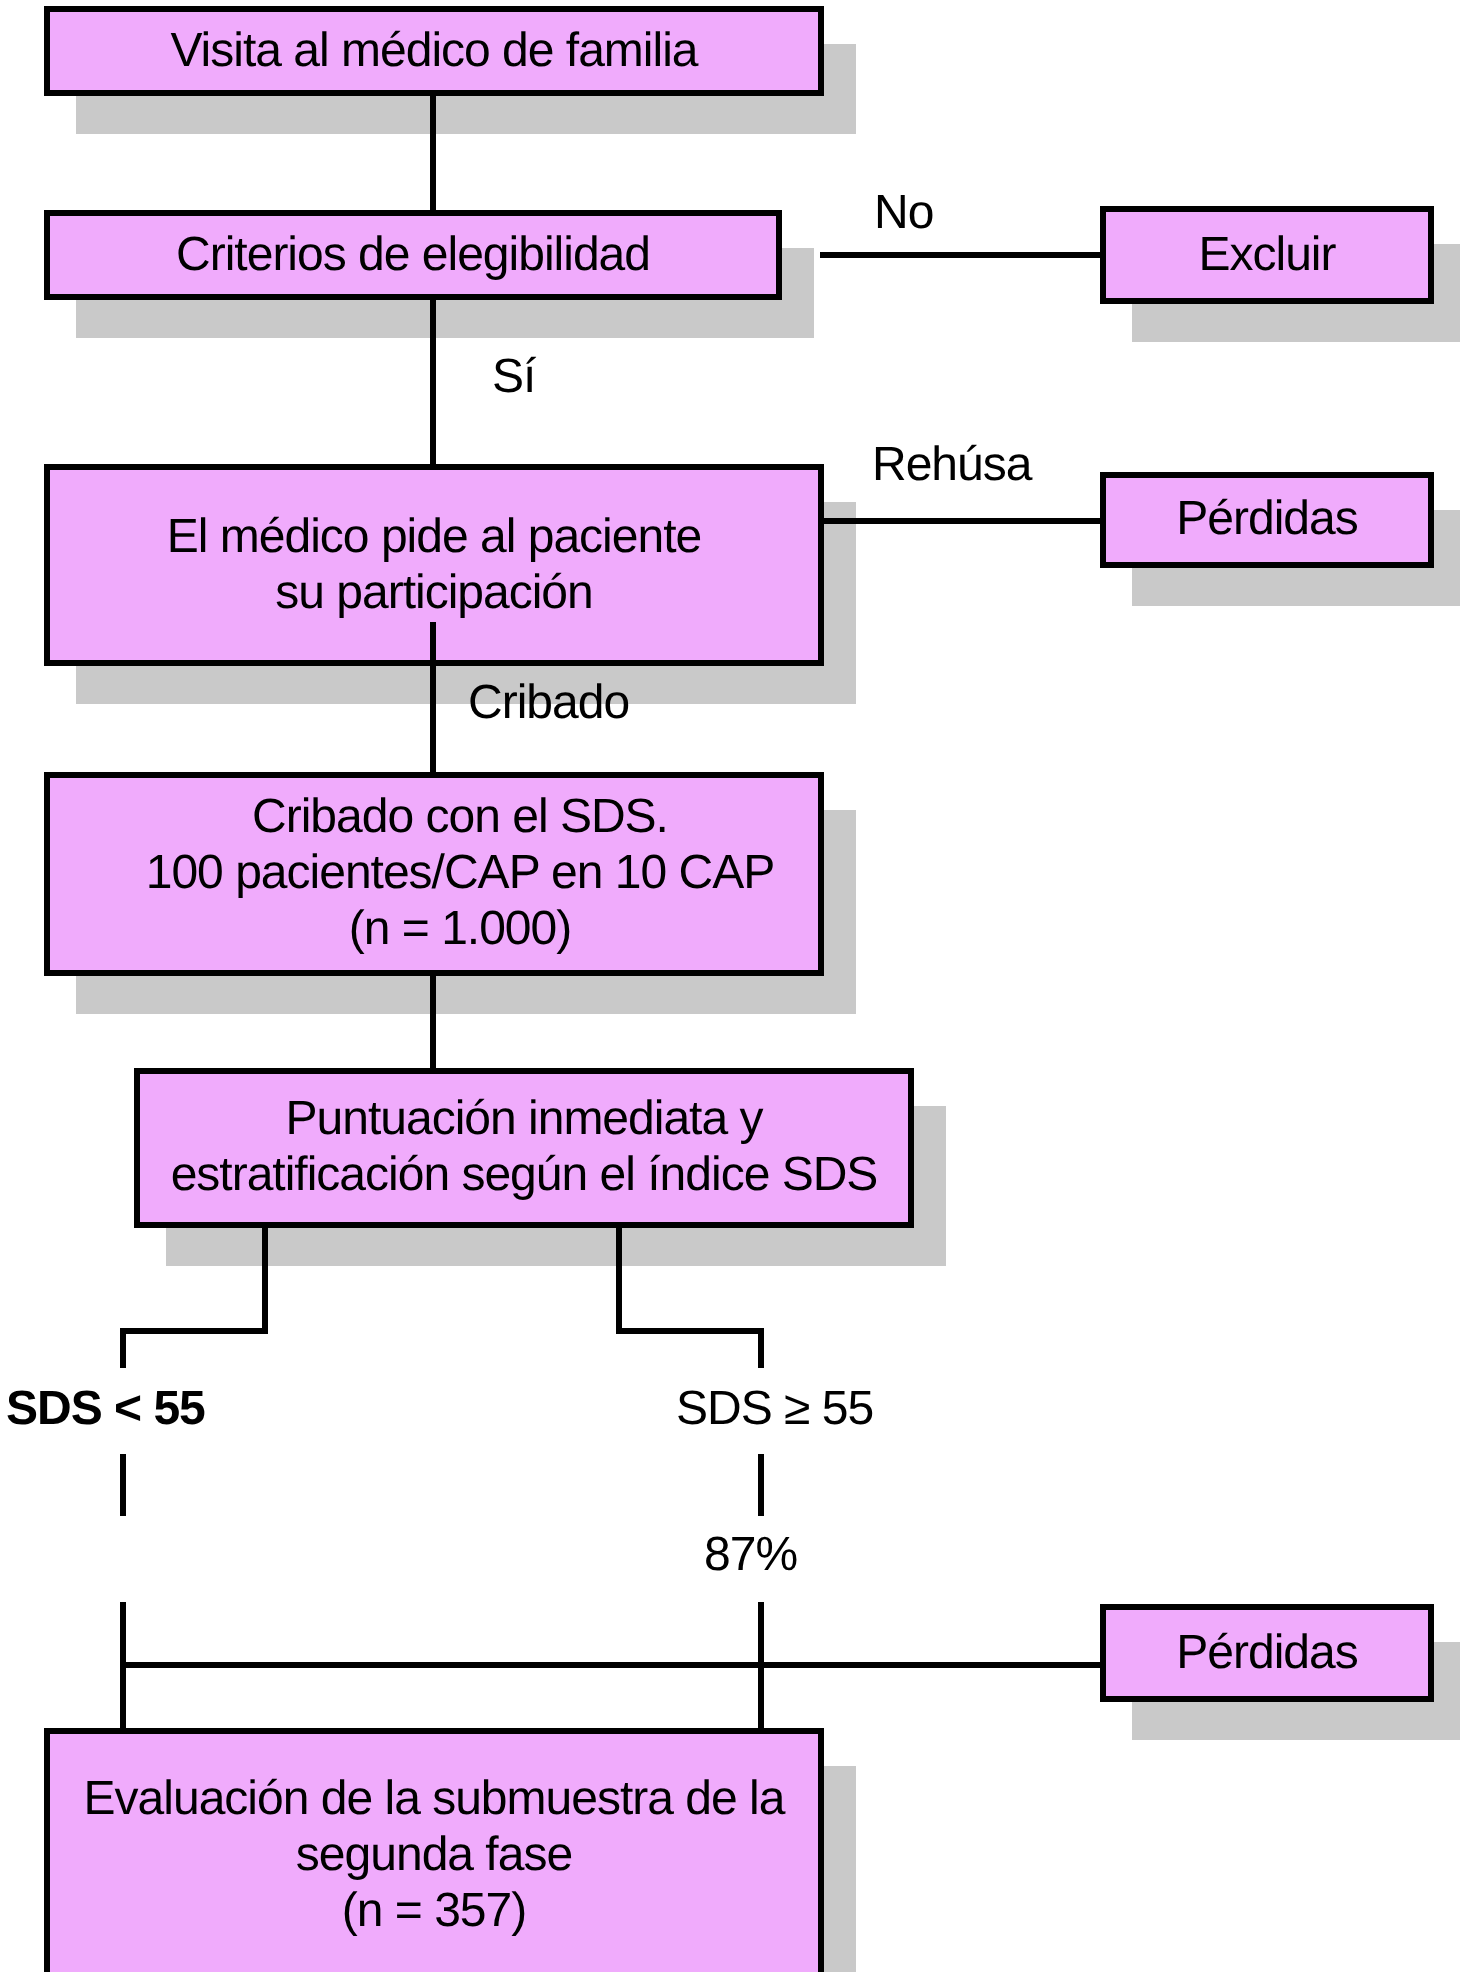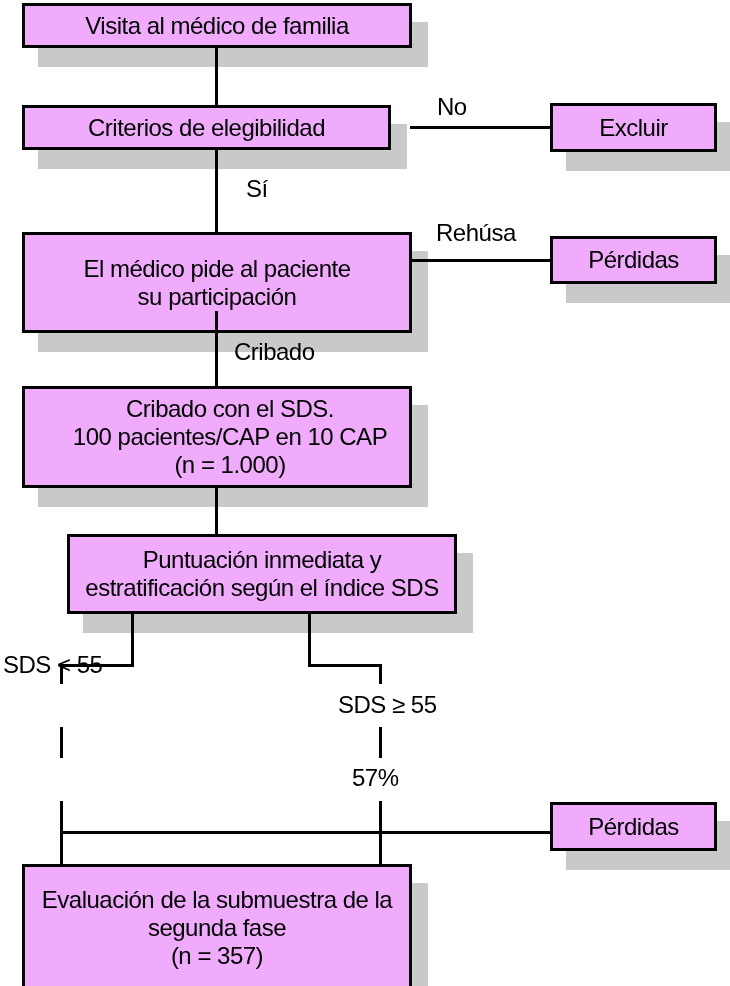--- a/index.html
+++ b/index.html
@@ -97,17 +97,17 @@
   <div class="box" style="left:550px; top:802px; width:167px; height:49px;">Pérdidas</div>
 
   <div class="box" style="left:22px;  top:864px; width:390px; height:128px;">Evaluación de la submuestra de la
 segunda fase
 (n = 357)</div>
 
   <div class="lbl" style="left:437px; top:94px;">No</div>
   <div class="lbl" style="left:246px; top:176px;">Sí</div>
   <div class="lbl" style="left:436px; top:220px;">Rehúsa</div>
   <div class="lbl" style="left:234px; top:339px;">Cribado</div>
-  <div class="lbl" style="left:3px;   top:652px;">SDS &lt; 55</div>
+  <div class="lbl" style="left:3px;   top:692px;font-weight:bold;">SDS &lt; 55</div>
   <div class="lbl" style="left:338px; top:692px;text-align:center;">SDS ≥ 55</div>
-  <div class="lbl" style="left:352px; top:765px;">57%</div>
+  <div class="lbl" style="left:352px; top:765px;">87%</div>
 
 </div>
 
 </body></html>

